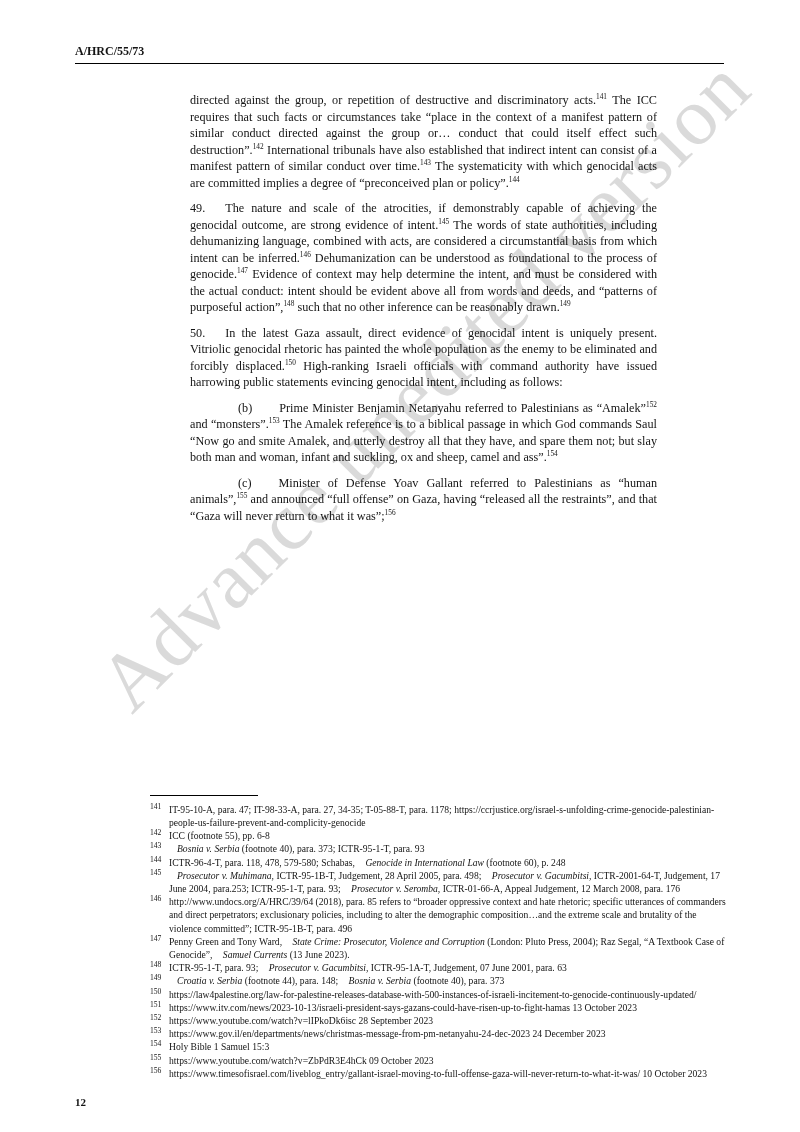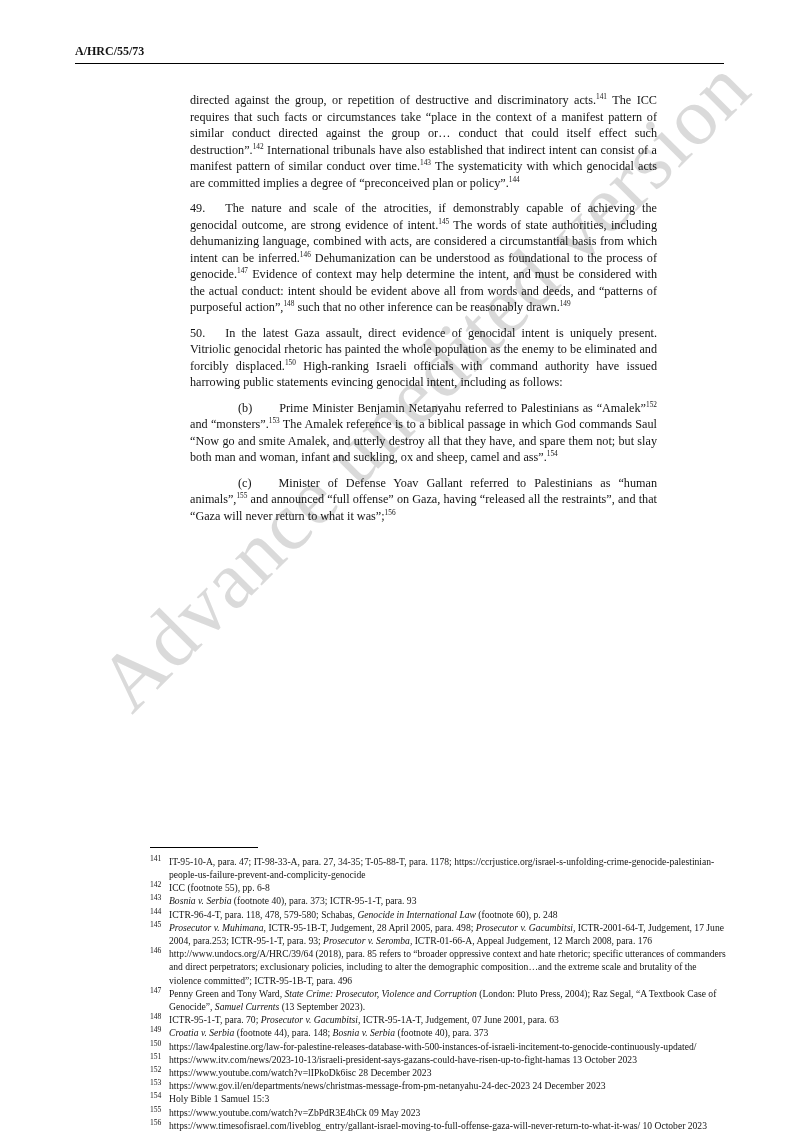--- a/index.html
+++ b/index.html
@@ -36,21 +36,21 @@
     position:relative; z-index:1;
     font-size:12.2px;
     line-height:16.5px;
     text-align:justify;
   }
   .para { margin-bottom:9px;margin-left:40px; }
   .para.sub { text-indent:48px; }
   .tab-num { display:inline-block; width:20px; }
   .tab-sub { display:inline-block; width:27px; }
   sup { font-size:0.6em; line-height:0; vertical-align:super; }
-  .it { font-style:italic; }
+  .it { font-style:italic;margin-left:8px; }
   .footer { margin-top:auto; position:relative; z-index:1; }
   .fn-rule { width:108px; height:1px; background:#000; margin-left:150px; }
   .footnotes {
     margin:7px 72px 0 150px;
     font-size:9.6px;
     line-height:13.2px;
     text-align:left;
   }
   .footnote { display:flex; }
   .fn-num { flex:0 0 19px; }
@@ -100,54 +100,55 @@
         <div class="footnote">
           <span class="fn-num"><sup>145</sup></span>
           <span class="fn-text"><span class="it">Prosecutor v. Muhimana</span><span>, ICTR-95-1B-T, Judgement, 28 April 2005, para. 498; </span><span class="it">Prosecutor v. Gacumbitsi</span><span>, ICTR-2001-64-T, Judgement, 17 June 2004, para.253; ICTR-95-1-T, para. 93; </span><span class="it">Prosecutor v. Seromba</span><span>, ICTR-01-66-A, Appeal Judgement, 12 March 2008, para. 176</span></span>
         </div>
         <div class="footnote">
           <span class="fn-num"><sup>146</sup></span>
           <span class="fn-text"><span>http://www.undocs.org/A/HRC/39/64 (2018), para. 85 refers to “broader oppressive context and hate rhetoric; specific utterances of commanders and direct perpetrators; exclusionary policies, including to alter the demographic composition…and the extreme scale and brutality of the violence committed”; ICTR-95-1B-T, para. 496</span></span>
         </div>
         <div class="footnote">
           <span class="fn-num"><sup>147</sup></span>
-          <span class="fn-text"><span>Penny Green and Tony Ward, </span><span class="it">State Crime: Prosecutor, Violence and Corruption</span><span> (London: Pluto Press, 2004); Raz Segal, “A Textbook Case of Genocide”, </span><span class="it">Samuel Currents</span><span> (13 September 2023).</span></span>
+          <span class="fn-text"><span>Penny Green and Tony Ward, </span><span class="it">State Crime: Prosecutor, Violence and Corruption</span><span> (London: Pluto Press, 2004); Raz Segal, “A Textbook Case of Genocide”, </span><span class="it">Samuel Currents</span><span> (13 June 2023).</span></span>
         </div>
         <div class="footnote">
           <span class="fn-num"><sup>148</sup></span>
-          <span class="fn-text"><span>ICTR-95-1-T, para. 70; </span><span class="it">Prosecutor v. Gacumbitsi</span><span>, ICTR-95-1A-T, Judgement, 07 June 2001, para. 63</span></span>
+          <span class="fn-text"><span>ICTR-95-1-T, para. 93; </span><span class="it">Prosecutor v. Gacumbitsi</span><span>, ICTR-95-1A-T, Judgement, 07 June 2001, para. 63</span></span>
         </div>
         <div class="footnote">
           <span class="fn-num"><sup>149</sup></span>
           <span class="fn-text"><span class="it">Croatia v. Serbia</span><span> (footnote 44), para. 148; </span><span class="it">Bosnia v. Serbia</span><span> (footnote 40), para. 373</span></span>
         </div>
         <div class="footnote">
           <span class="fn-num"><sup>150</sup></span>
           <span class="fn-text"><span>https://law4palestine.org/law-for-palestine-releases-database-with-500-instances-of-israeli-incitement-to-genocide-continuously-updated/</span></span>
         </div>
         <div class="footnote">
           <span class="fn-num"><sup>151</sup></span>
           <span class="fn-text"><span>https://www.itv.com/news/2023-10-13/israeli-president-says-gazans-could-have-risen-up-to-fight-hamas 13 October 2023</span></span>
         </div>
         <div class="footnote">
           <span class="fn-num"><sup>152</sup></span>
-          <span class="fn-text"><span>https://www.youtube.com/watch?v=lIPkoDk6isc 28 December 2023</span></span>
+          <span class="fn-text"><span>https://www.youtube.com/watch?v=lIPkoDk6isc 28 September 2023</span></span>
         </div>
         <div class="footnote">
           <span class="fn-num"><sup>153</sup></span>
           <span class="fn-text"><span>https://www.gov.il/en/departments/news/christmas-message-from-pm-netanyahu-24-dec-2023 24 December 2023</span></span>
         </div>
         <div class="footnote">
           <span class="fn-num"><sup>154</sup></span>
           <span class="fn-text"><span>Holy Bible 1 Samuel 15:3</span></span>
         </div>
         <div class="footnote">
           <span class="fn-num"><sup>155</sup></span>
-          <span class="fn-text"><span>https://www.youtube.com/watch?v=ZbPdR3E4hCk 09 May 2023</span></span>
+          <span class="fn-text"><span>https://www.youtube.com/watch?v=ZbPdR3E4hCk 09 October 2023</span></span>
         </div>
         <div class="footnote">
           <span class="fn-num"><sup>156</sup></span>
           <span class="fn-text"><span>https://www.timesofisrael.com/liveblog_entry/gallant-israel-moving-to-full-offense-gaza-will-never-return-to-what-it-was/ 10 October 2023</span></span>
         </div>
       </div>
+    <div class="page-number">12</div>
   </div>
 
 </div>
 
 </body></html>

